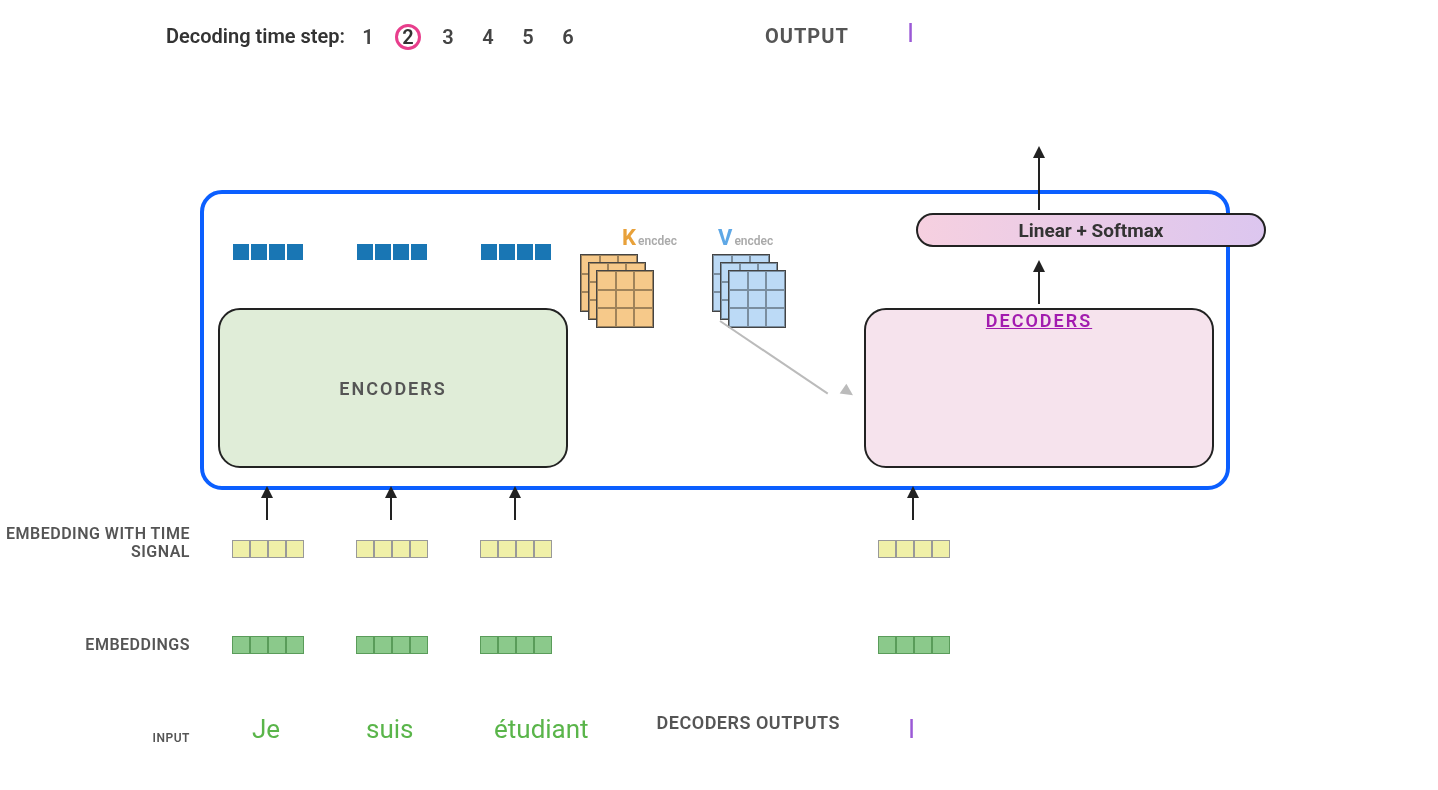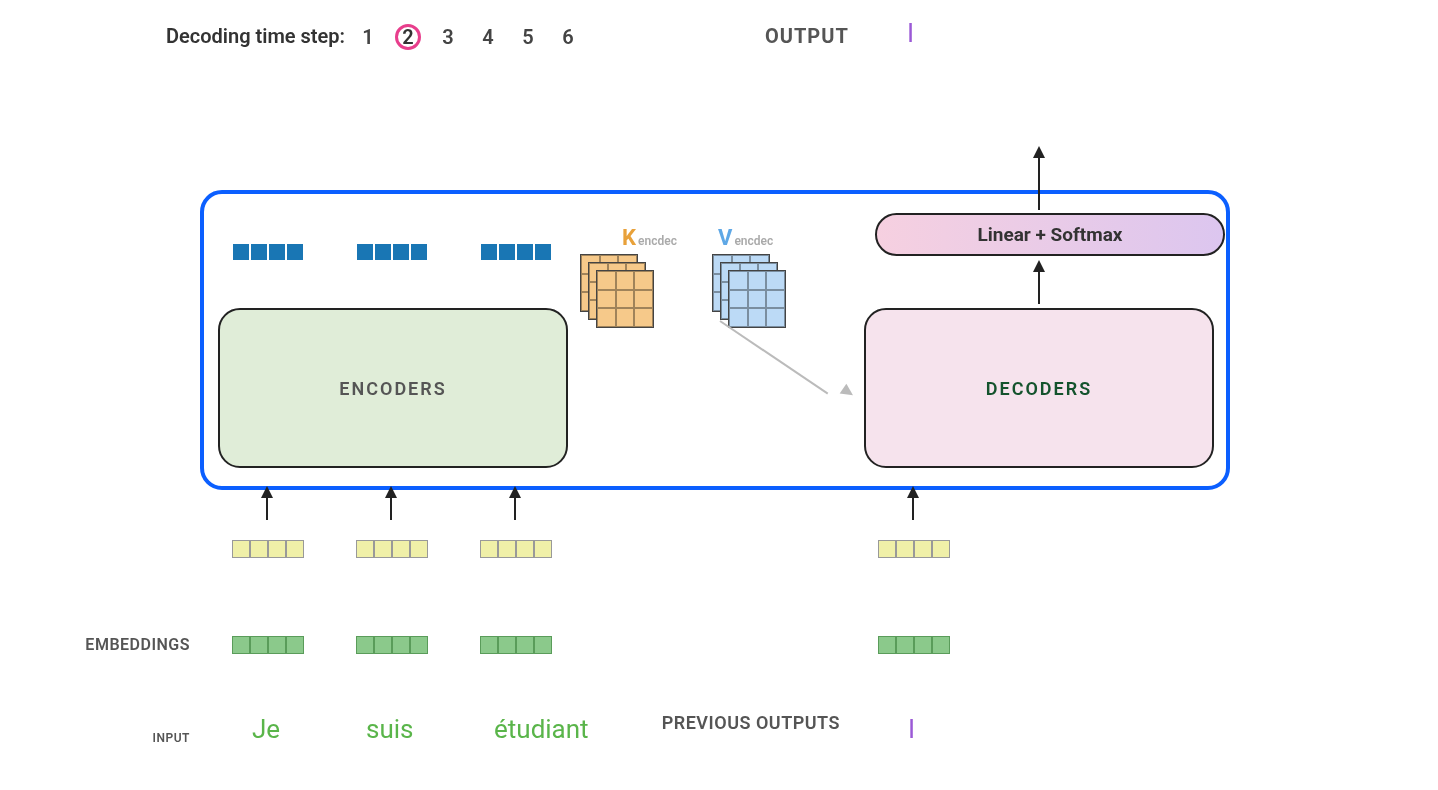--- a/index.html
+++ b/index.html
@@ -100,34 +100,34 @@
   .decoders {
     position: absolute;
     top: 308px;
     left: 864px;
     width: 350px;
     height: 160px;
     background: #f6e3ed;
     border: 2.5px solid #222;
     border-radius: 22px;
     display: flex;
-    align-items: center;
     justify-content: center;
     font-weight: 600;
     letter-spacing: 2px;
-    color: #14532d;
+    color: #a21caf;
     font-size: 18px;
+    text-decoration: underline;
   }
   
   .softmax {
     position: absolute;
     top: 213px;
-    left: 875px;
+    left: 916px;
     width: 350px;
-    height: 43px;
+    height: 34px;
     background: linear-gradient(to right, #f6d0e0, #dcc6ef);
     border: 2.5px solid #222;
     border-radius: 24px;
     display: flex;
     align-items: center;
     justify-content: center;
     font-weight: 700;
     color: #333;
     font-size: 19px;
   }
@@ -414,20 +414,21 @@
 
   <div class="arrow-stem" style="top:496px; left:912px; height:24px;"></div>
   <div class="arrow" style="top:486px; left:907px;"></div>
 
   <div class="arrow-stem" style="top:270px; left:1038px; height:34px;"></div>
   <div class="arrow" style="top:260px; left:1033px;"></div>
 
   <div class="arrow-stem" style="top:156px; left:1038px; height:54px;"></div>
   <div class="arrow" style="top:146px; left:1033px;"></div>
 
+  <div class="row-labels" style="top:525px; font-size:16px;">EMBEDDING WITH TIME SIGNAL</div>
   <span class="vec" style="position:absolute; top:540px; left:232px;">
       <span class="cell cell-lime"></span>
       <span class="cell cell-lime"></span>
       <span class="cell cell-lime"></span>
       <span class="cell cell-lime"></span>
     </span>
   <span class="vec" style="position:absolute; top:540px; left:356px;">
       <span class="cell cell-lime"></span>
       <span class="cell cell-lime"></span>
       <span class="cell cell-lime"></span>
@@ -470,16 +471,16 @@
       <span class="cell cell-green"></span>
       <span class="cell cell-green"></span>
       <span class="cell cell-green"></span>
     </span>
 
   <div class="row-labels" style="top:732px; font-size:12px;">INPUT</div>
   <div class="input-word" style="top:714px; left:252px;text-align:right;">Je</div>
   <div class="input-word" style="top:714px; left:366px;">suis</div>
   <div class="input-word" style="top:714px; left:494px;">étudiant</div>
 
-  <div class="row-labels" style="top:712px; left:640px; width:200px; font-size:18px; line-height:1.2;">PREVIOUS OUTPUTS</div>
+  <div class="row-labels" style="top:712px; left:640px; width:200px; font-size:18px; line-height:1.2;">DECODERS OUTPUTS</div>
   <div class="prev-output-word" style="top:714px; left:908px;">I</div>
 
 </div>
 
 </body></html>

